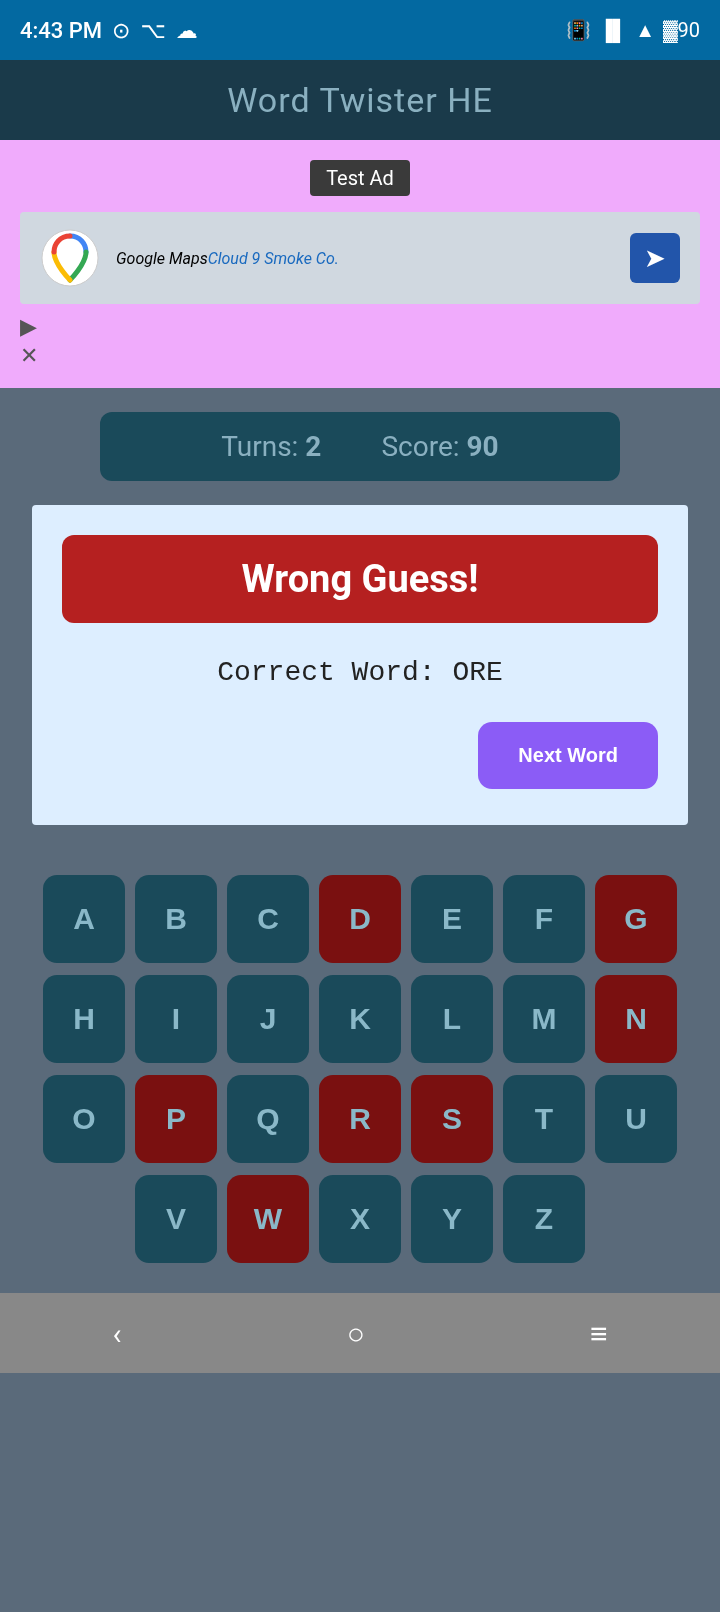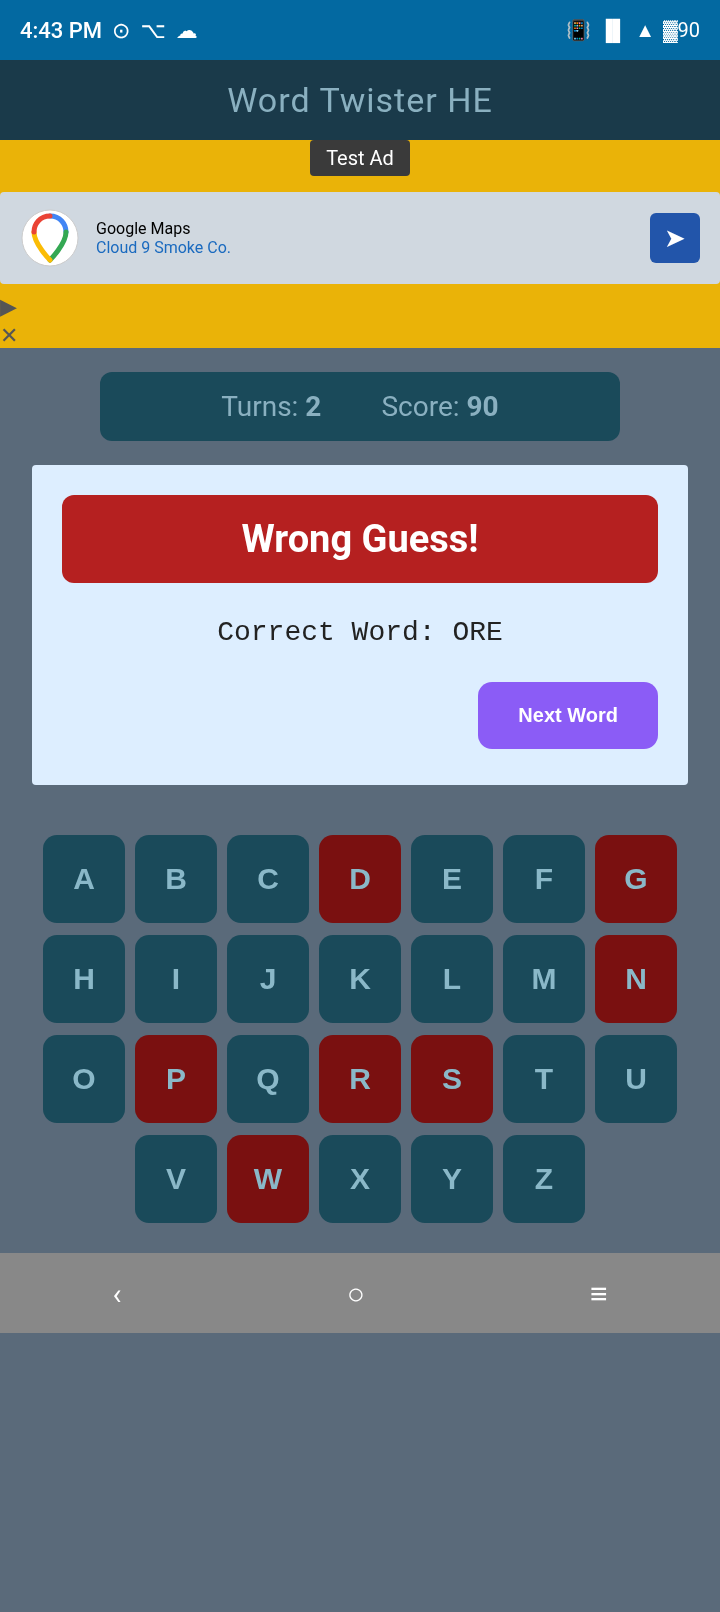--- a/index.html
+++ b/index.html
@@ -55,21 +55,22 @@
     .header-title {
       color: #8ab0c0;
       font-size: 34px;
       font-weight: 400;
       letter-spacing: 1px;
     }
 
     
     .ad-banner {
       width: 100%;
-      background-color: #eab308;
+      background-color: #f0abfc;
+      padding: 20px;
       position: relative;
       min-height: 200px;
       display: flex;
       flex-direction: column;
     }
 
     .ad-label {
       background-color: #3a3a3a;
       color: white;
       font-size: 20px;
@@ -94,21 +95,22 @@
       gap: 16px;
     }
 
     .google-logo {
       width: 60px;
       height: 60px;
     }
 
     .ad-text-block {
       display: flex;
-      flex-direction: column;
+      flex-direction: row;
+      font-style: italic;
     }
 
     .ad-sub {
       font-size: 16px;
       color: #1a6abf;
     }
 
     .ad-arrow {
       width: 50px;
       height: 50px;

